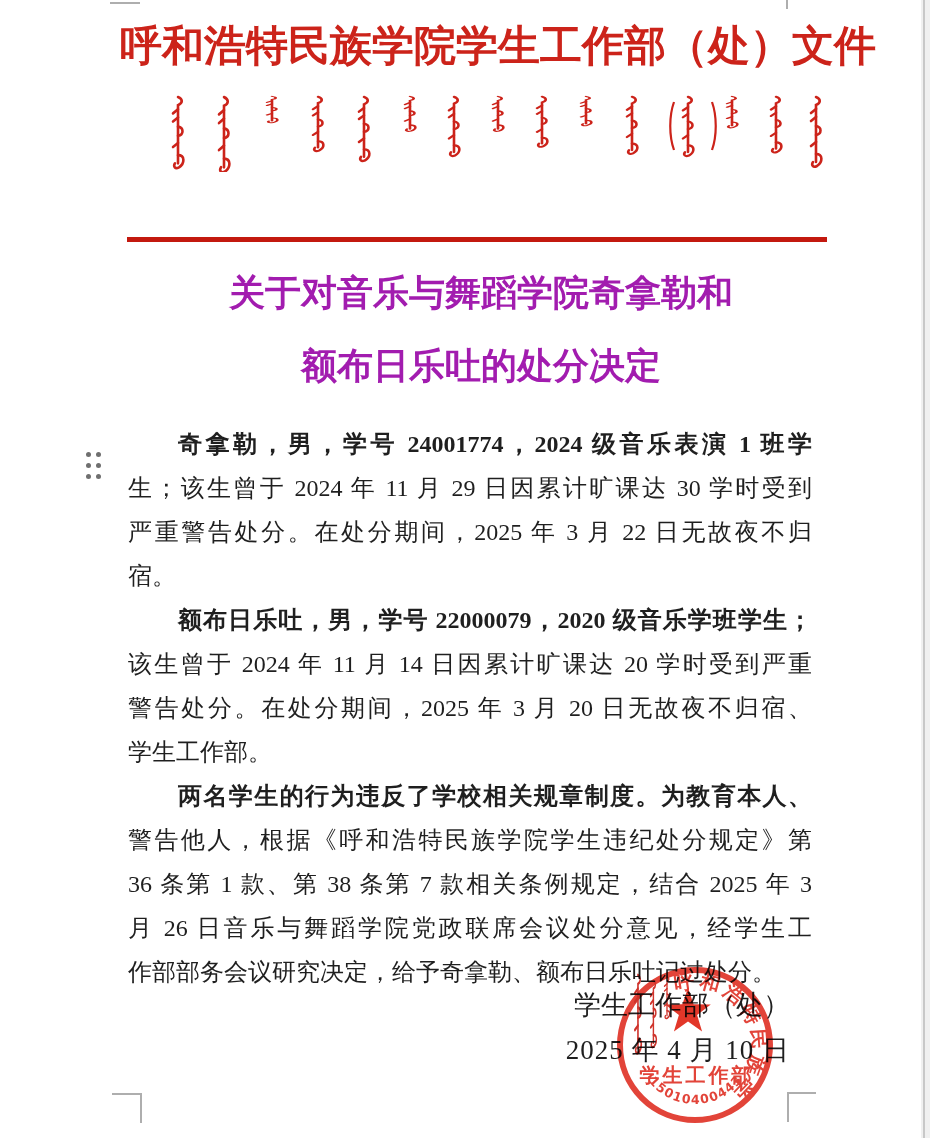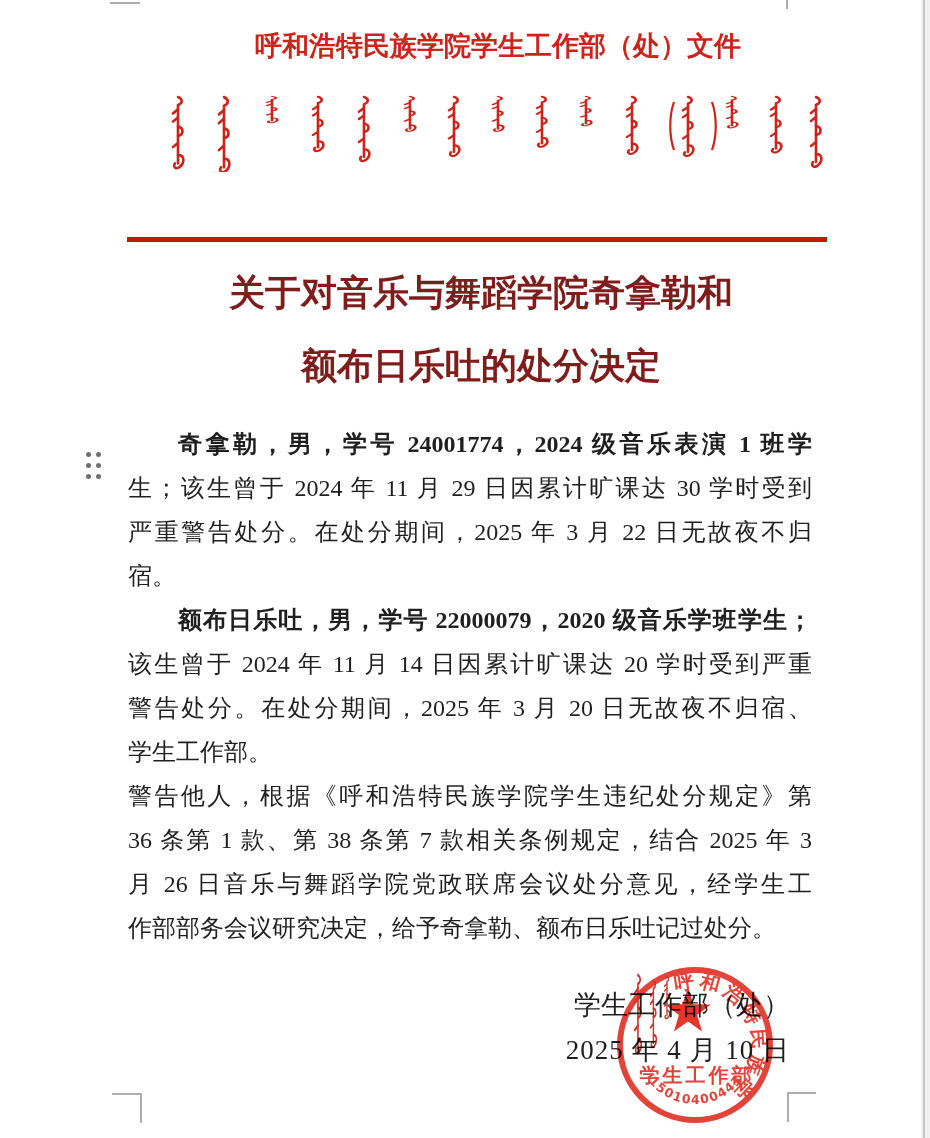--- a/index.html
+++ b/index.html
@@ -3,29 +3,29 @@
 <meta charset="utf-8">
 <style>
   html,body{margin:0;padding:0;background:#ffffff;}
   .page{
     position:relative;width:930px;height:1138px;background:#fff;overflow:hidden;
     font-family:"Liberation Serif","DejaVu Serif",serif;
   }
   
   .red-head{
     position:absolute;top:16px;left:70px;width:856px;height:60px;
-    text-align:center;font-size:27px;line-height:60px;font-weight:bold;
+    text-align:center;font-size:42px;line-height:60px;font-weight:bold;
     color:#cc231a;white-space:nowrap;
   }
   .mongol{position:absolute;left:168px;top:90px;width:660px;height:82px;}
   .red-rule{position:absolute;left:127px;top:237px;width:700px;height:5px;background:#c3190f;}
   
   .doc-title{
     position:absolute;left:51px;width:860px;height:50px;text-align:center;
-    font-size:36px;line-height:50px;font-weight:bold;color:#7f1d1d;white-space:nowrap;
+    font-size:36px;line-height:50px;font-weight:bold;color:#a21caf;white-space:nowrap;
   }
   .t1{top:268px;} .t2{top:341px;}
   
   .body-text{position:absolute;left:128px;top:422px;width:684px;}
   .bl{
     height:44px;line-height:44px;font-size:24px;color:#1f1f1f;
     text-align:justify;text-align-last:justify;overflow:hidden;white-space:nowrap;
   }
   .bl.end{text-align-last:left;}
   .bl.ind{text-indent:50px;font-weight:bold;}
@@ -103,20 +103,21 @@
     <div class="bl ind">奇拿勒，男，学号 24001774，2024 级音乐表演 1 班学</div>
     <div class="bl">生；该生曾于 2024 年 11 月 29 日因累计旷课达 30 学时受到</div>
     <div class="bl">严重警告处分。在处分期间，2025 年 3 月 22 日无故夜不归</div>
     <div class="bl end">宿。</div>
 
     <div class="bl ind">额布日乐吐，男，学号 22000079，2020 级音乐学班学生；</div>
     <div class="bl">该生曾于 2024 年 11 月 14 日因累计旷课达 20 学时受到严重</div>
     <div class="bl">警告处分。在处分期间，2025 年 3 月 20 日无故夜不归宿、</div>
     <div class="bl end">学生工作部。</div>
 
+    <div class="bl ind">两名学生的行为违反了学校相关规章制度。为教育本人、</div>
     <div class="bl">警告他人，根据《呼和浩特民族学院学生违纪处分规定》第</div>
     <div class="bl">36 条第 1 款、第 38 条第 7 款相关条例规定，结合 2025 年 3</div>
     <div class="bl">月 26 日音乐与舞蹈学院党政联席会议处分意见，经学生工</div>
     <div class="bl end">作部部务会议研究决定，给予奇拿勒、额布日乐吐记过处分。</div>
   </div>
 
   <div class="sig">学生工作部（处）</div>
   <div class="date">2025 年 4 月 10 日</div>
 
   <svg class="seal" viewBox="0 0 180 172" xmlns="http://www.w3.org/2000/svg">

